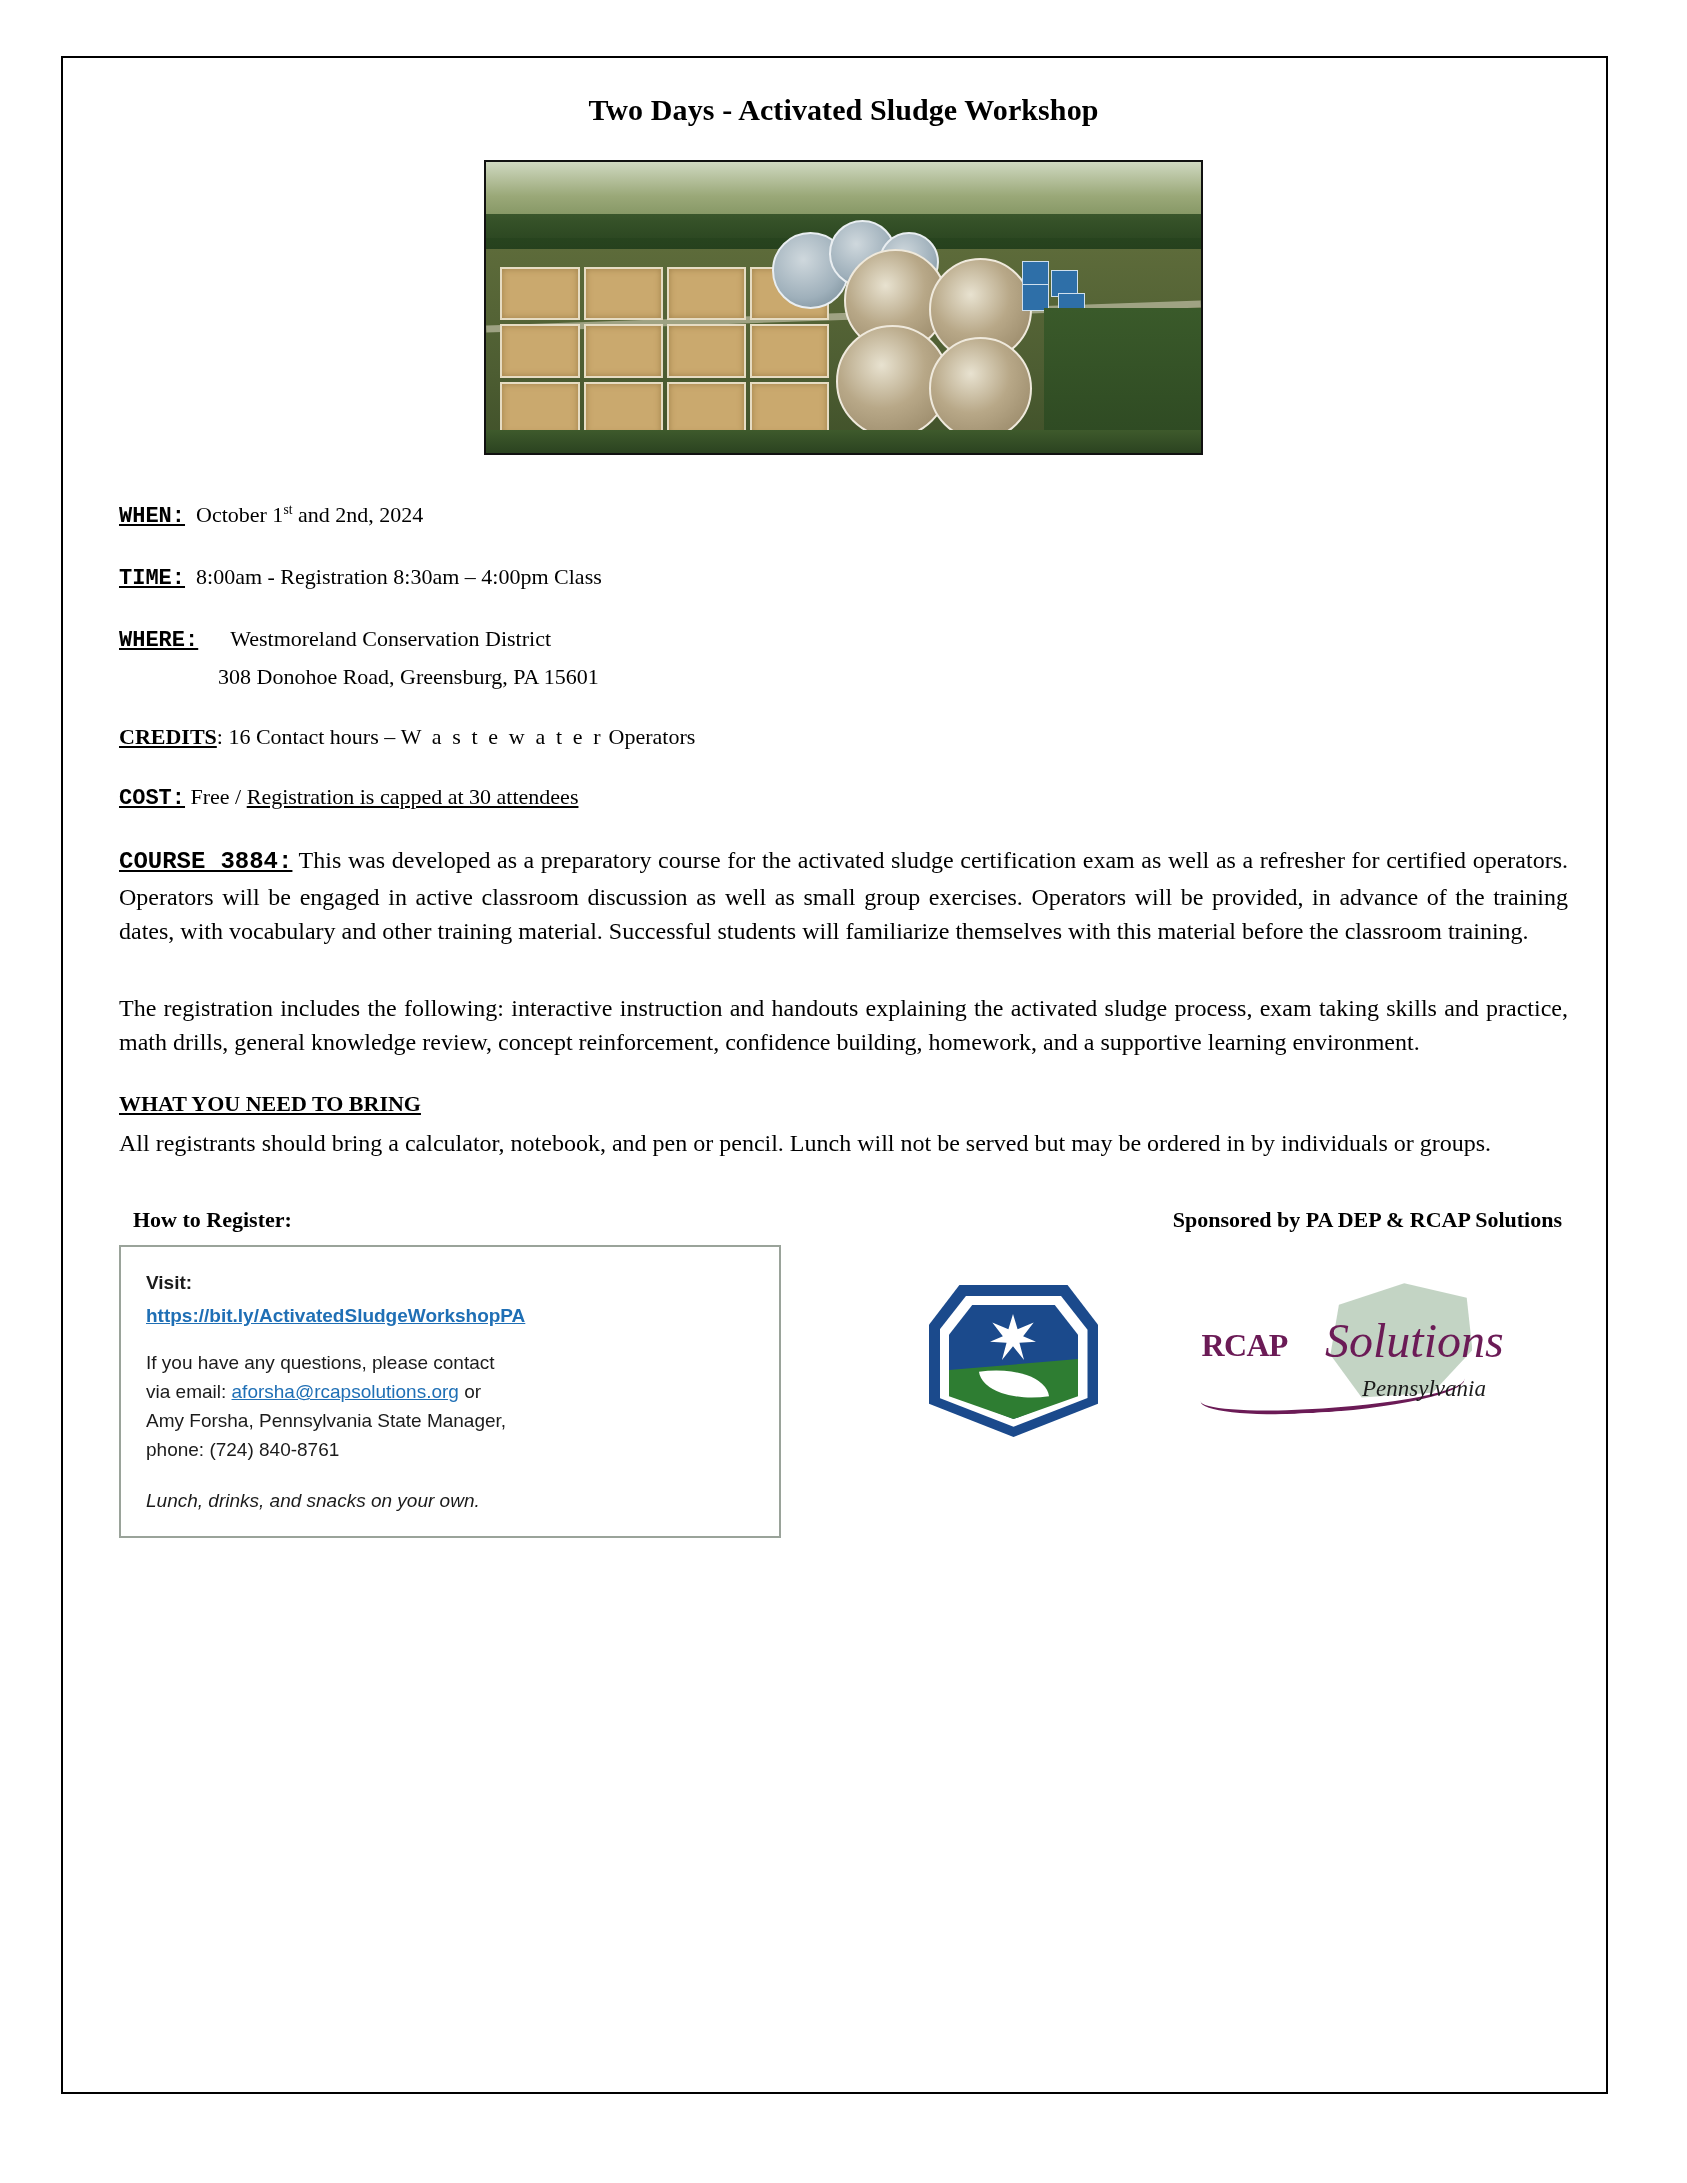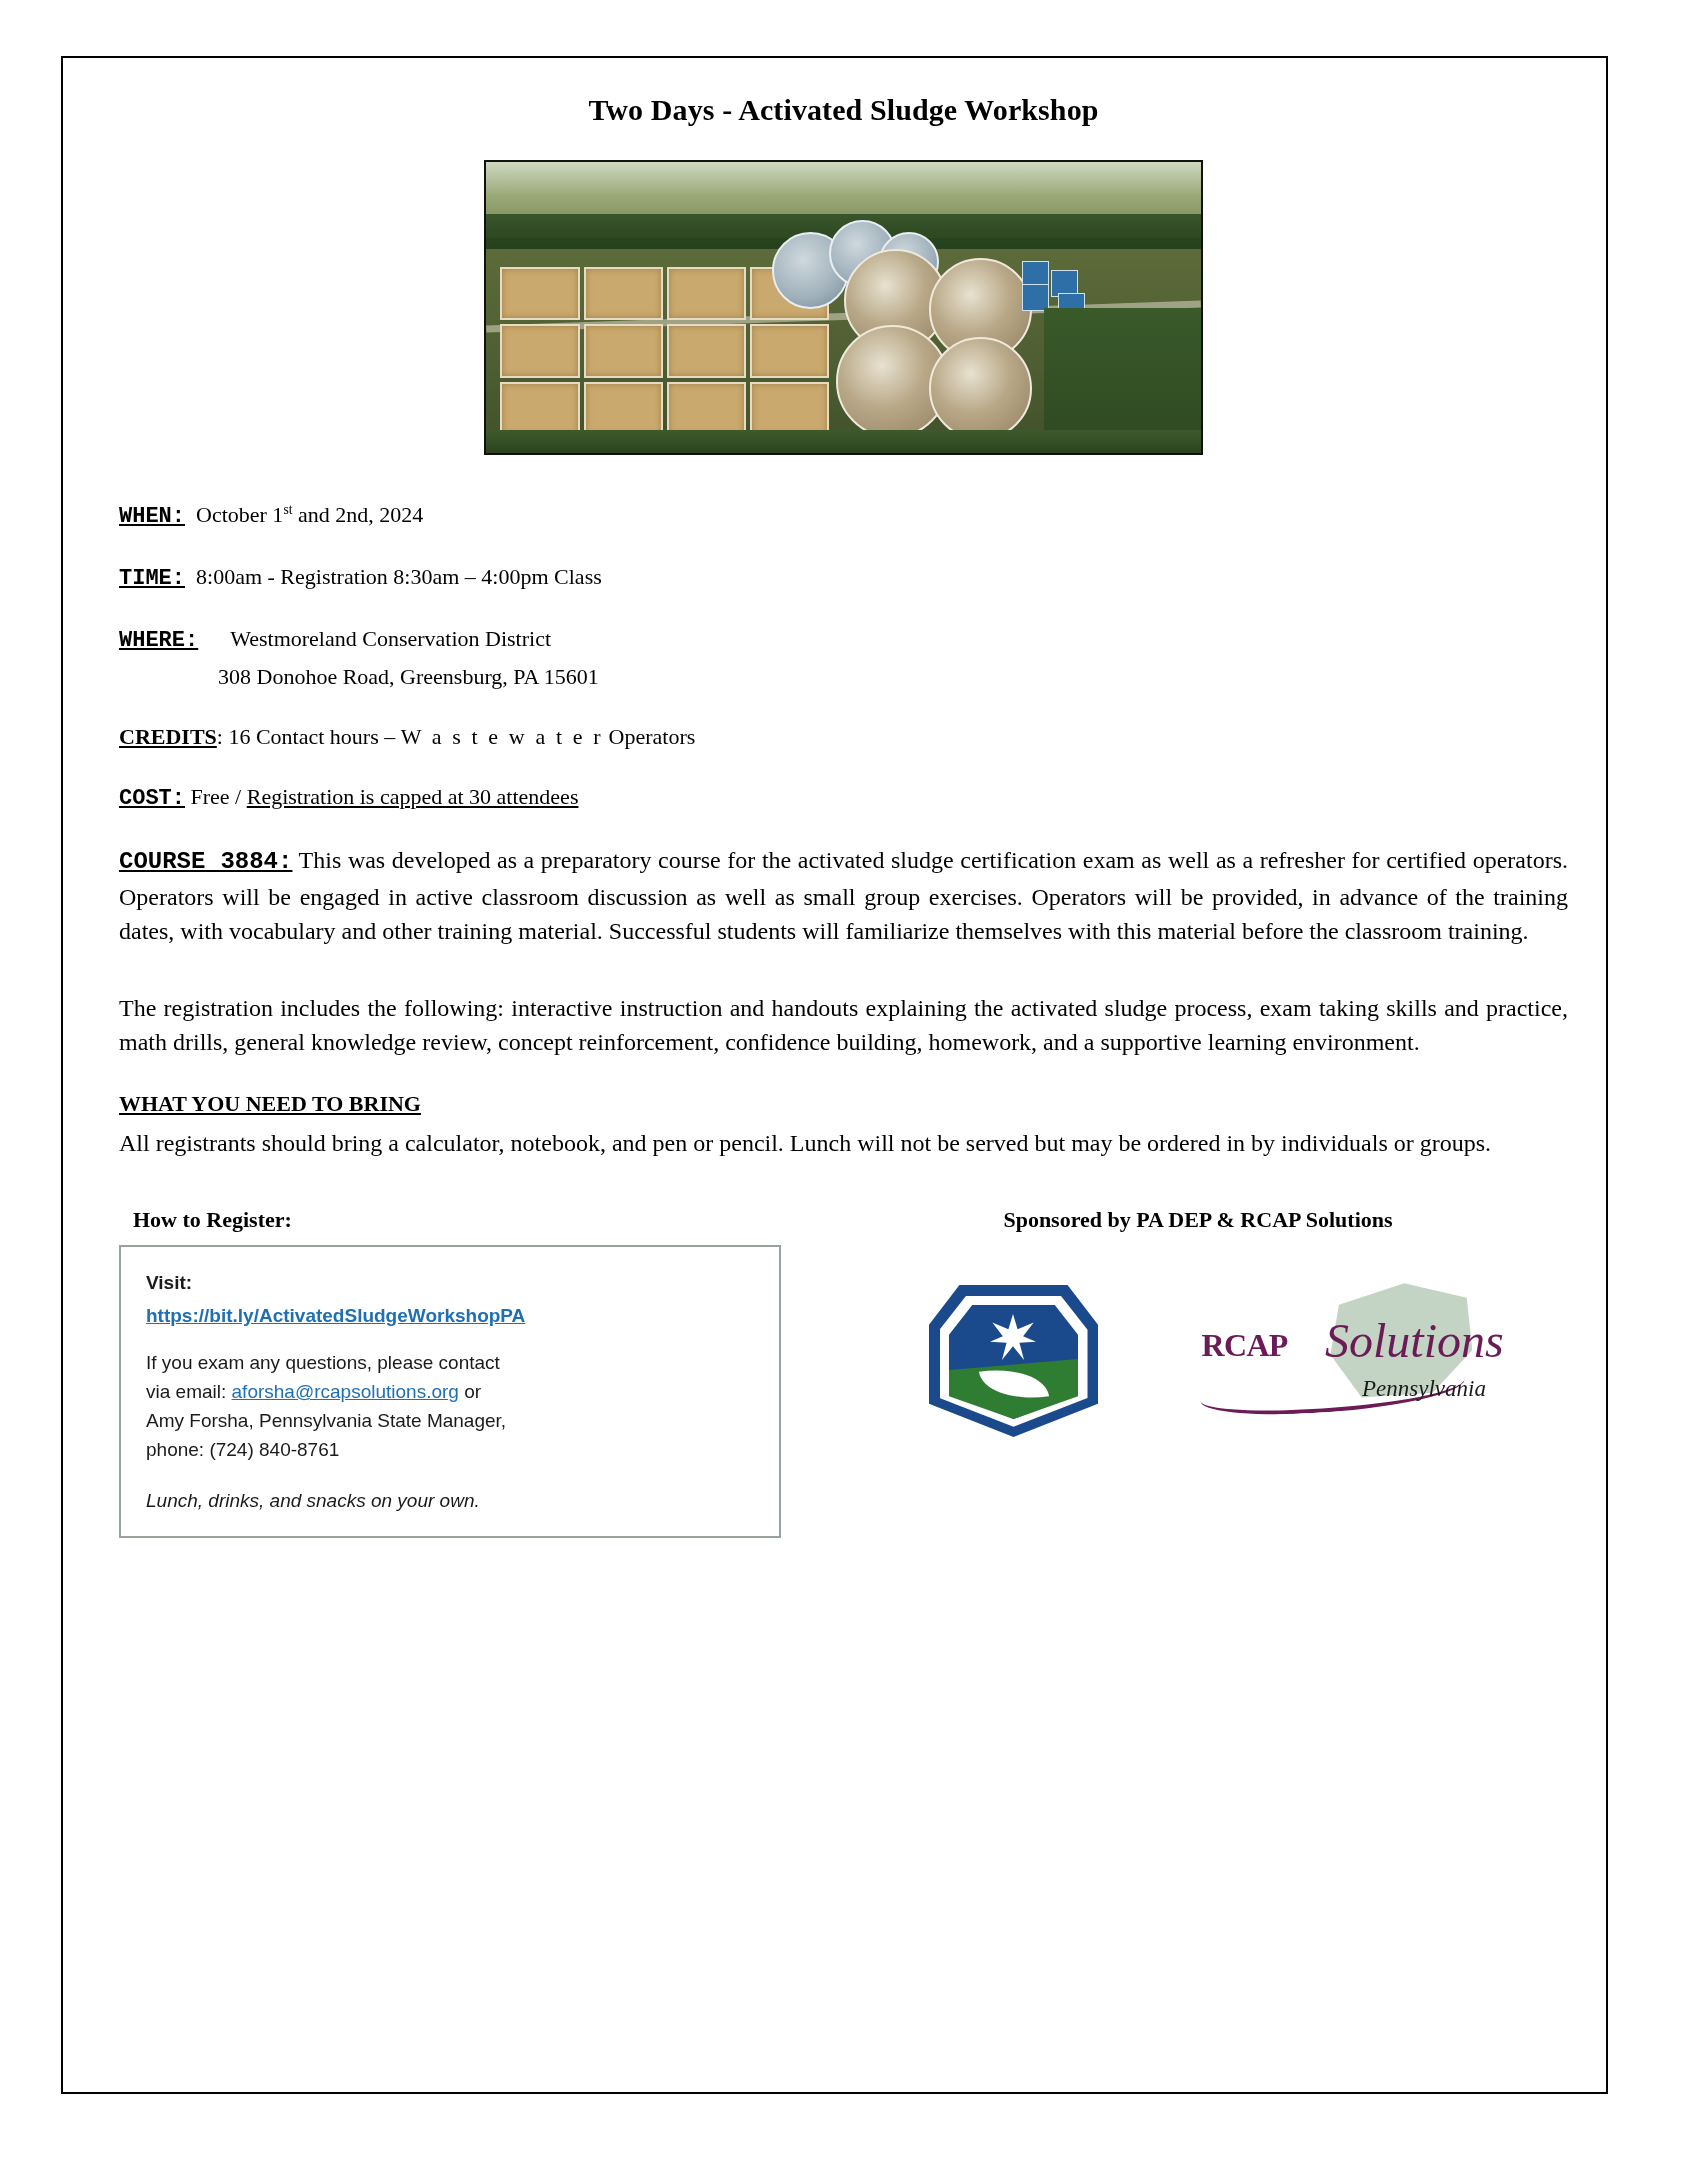--- a/index.html
+++ b/index.html
@@ -185,21 +185,21 @@
   .reg-box p { margin: 0; }
   .reg-box .contact { margin-top: 18.5px; }
   .reg-box a.mail { color: #1f6fb5; text-decoration: underline; }
   .reg-box .italic { font-style: italic; margin-top: 22.5px; }
 
   .sponsor {
     position: absolute;
     left: 715px;
     top: 0;
     width: 728px;
-    text-align: center;
+    text-align: right;
   }
   .sponsor-head {
     font-family: "Liberation Serif", serif;
     font-weight: bold;
     font-size: 22px;
   }
   .logos {
     margin-top: 46px;
     display: flex;
     align-items: center;
@@ -381,21 +381,21 @@
     </div>
 
     <div class="lower">
 
       <div class="how-head">How to Register:</div>
 
       <div class="reg-box">
         <p class="visit">Visit:</p>
         <p><a class="link" href="#">https://bit.ly/ActivatedSludgeWorkshopPA</a></p>
         <div class="contact">
-          <p>If you exam any questions, please contact</p>
+          <p>If you have any questions, please contact</p>
           <p><span>via email: </span><a class="mail" href="#">aforsha@rcapsolutions.org</a><span> or</span></p>
           <p>Amy Forsha, Pennsylvania State Manager,</p>
           <p>phone: (724) 840-8761</p>
         </div>
         <p class="italic">Lunch, drinks, and snacks on your own.</p>
       </div>
 
       <div class="sponsor">
         <div class="sponsor-head">Sponsored by PA DEP &amp; RCAP Solutions</div>
         <div class="logos">

